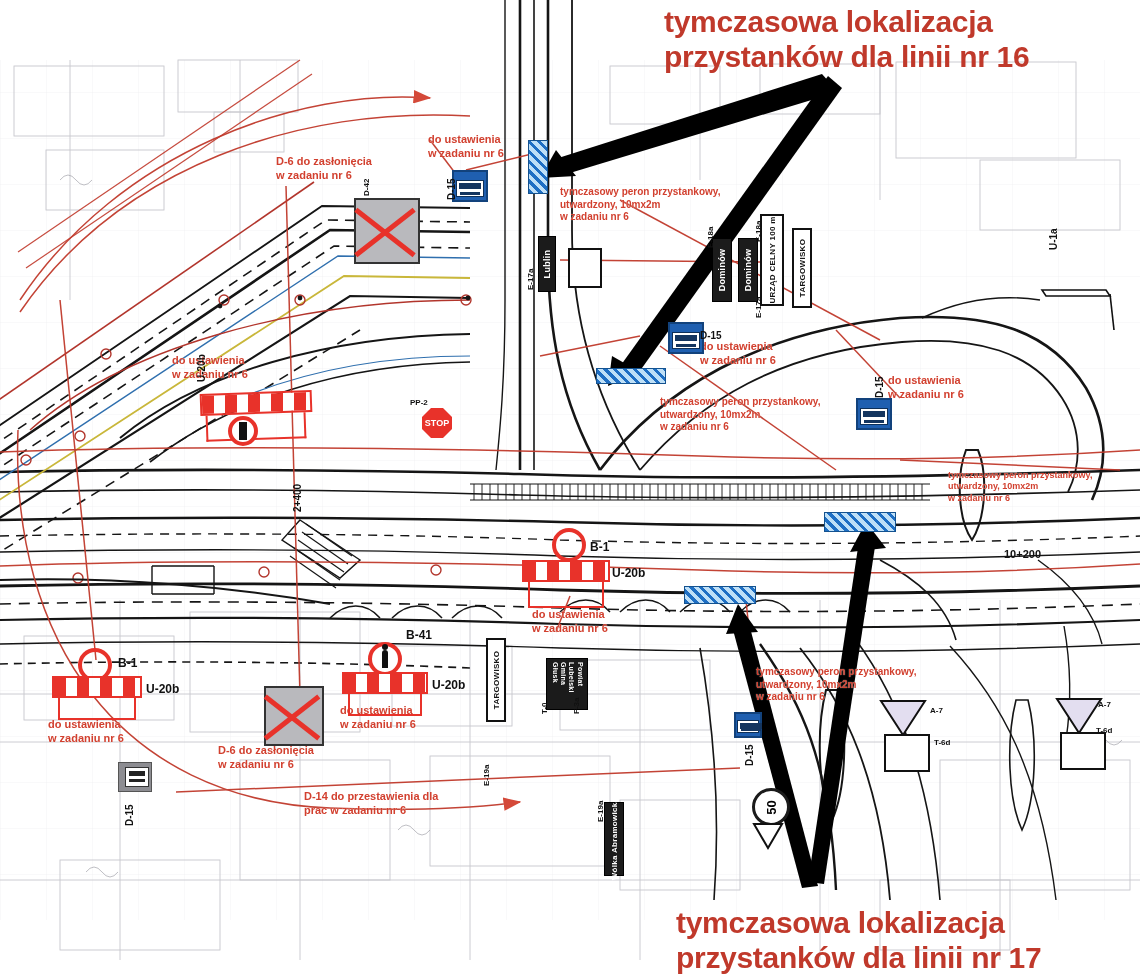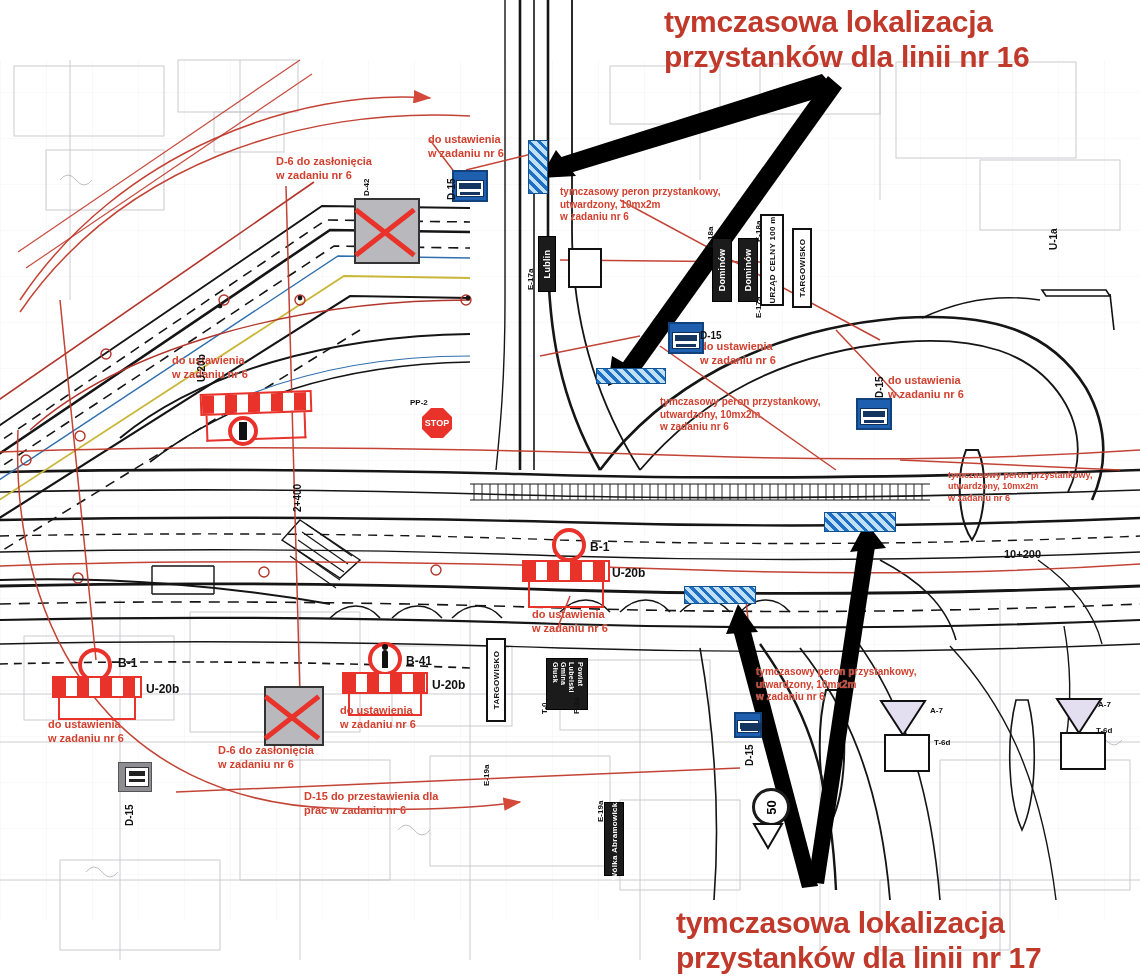--- a/index.html
+++ b/index.html
@@ -547,21 +547,21 @@
   <div class="annot" style="left:48px; top:718px;">do ustawienia
 w zadaniu nr 6</div>
 
   <div class="annot" style="left:218px; top:744px;">D-6 do zasłonięcia
 w zadaniu nr 6</div>
 
   <div class="annot sm" style="left:756px; top:666px;">tymczasowy peron  przystankowy,
 utwardzony, 10mx2m
 w zadaniu nr 6</div>
 
-  <div class="annot" style="left:304px; top:790px;">D-15 do przestawienia dla
+  <div class="annot" style="left:304px; top:790px;">D-14 do przestawienia dla
 prac w zadaniu nr 6</div>
 
   <div class="sign-d15" style="left:452px; top:170px;">
     <span class="bus"></span>
   </div>
   <div class="code sm rot90" style="left:446px; top:200px;">D-15</div>
 
   <div class="sign-d15" style="left:668px; top:322px;">
     <span class="bus"></span>
   </div>
@@ -605,21 +605,21 @@
 
   <div class="sign-b1" style="left:78px; top:648px;"></div>
   <div class="code" style="left:118px; top:656px;">B-1</div>
   <div class="barrier" style="left:52px; top:676px; width:90px;"></div>
   <div class="barrier-legs" style="left:58px; top:698px; width:78px; height:22px;"></div>
   <div class="code" style="left:146px; top:682px;">U-20b</div>
 
   <div class="sign-b41" style="left:368px; top:642px;">
     <span class="ped"></span>
   </div>
-  <div class="code" style="left:406px; top:654px;">B-41</div>
+  <div class="code" style="left:406px; top:628px;">B-41</div>
   <div class="barrier" style="left:342px; top:672px; width:86px;"></div>
   <div class="barrier-legs" style="left:348px; top:694px; width:74px; height:22px;"></div>
   <div class="code" style="left:432px; top:678px;">U-20b</div>
 
   <div style="position:absolute;left:354px;top:198px;width:62px;height:62px;background:#b9b9bd;border:2px solid #333;"></div>
   <div class="cross-out" style="left:348px; top:196px; width:74px; height:68px;"></div>
   <div class="code xs rot90" style="left:362px; top:196px;">D-42</div>
 
   <div style="position:absolute;left:264px;top:686px;width:56px;height:56px;background:#b9b9bd;border:2px solid #333;"></div>
   <div class="cross-out" style="left:258px; top:684px; width:68px; height:62px;"></div>

